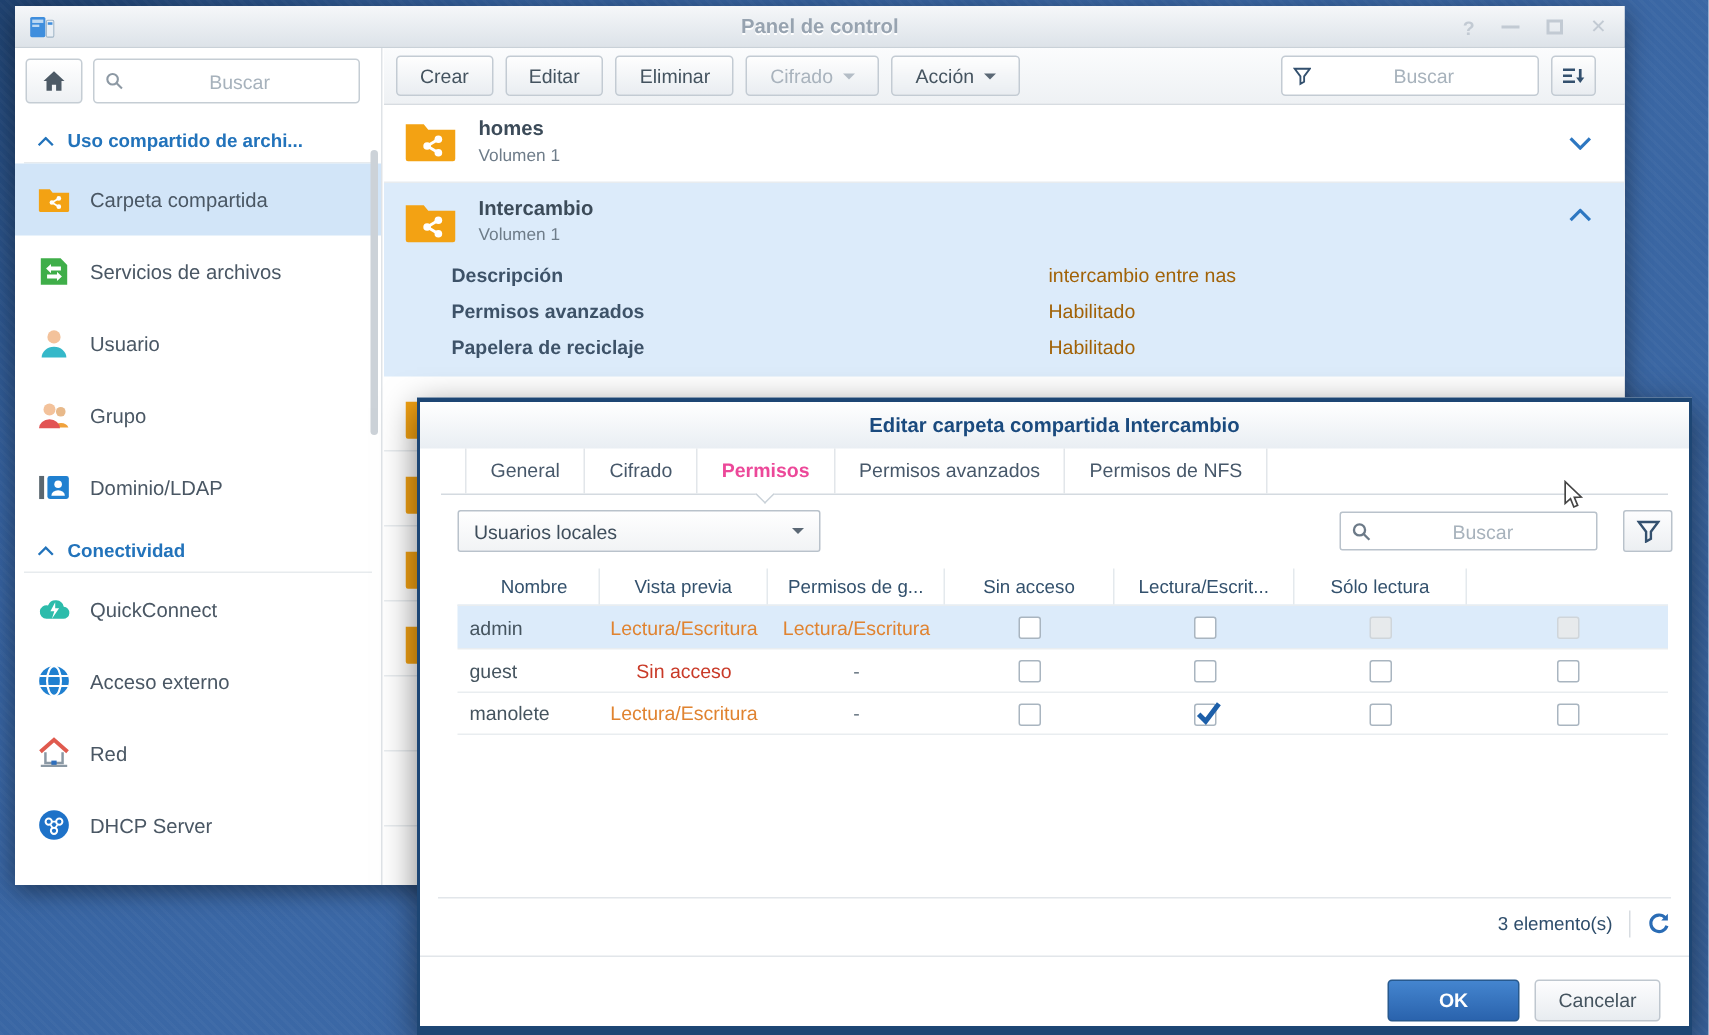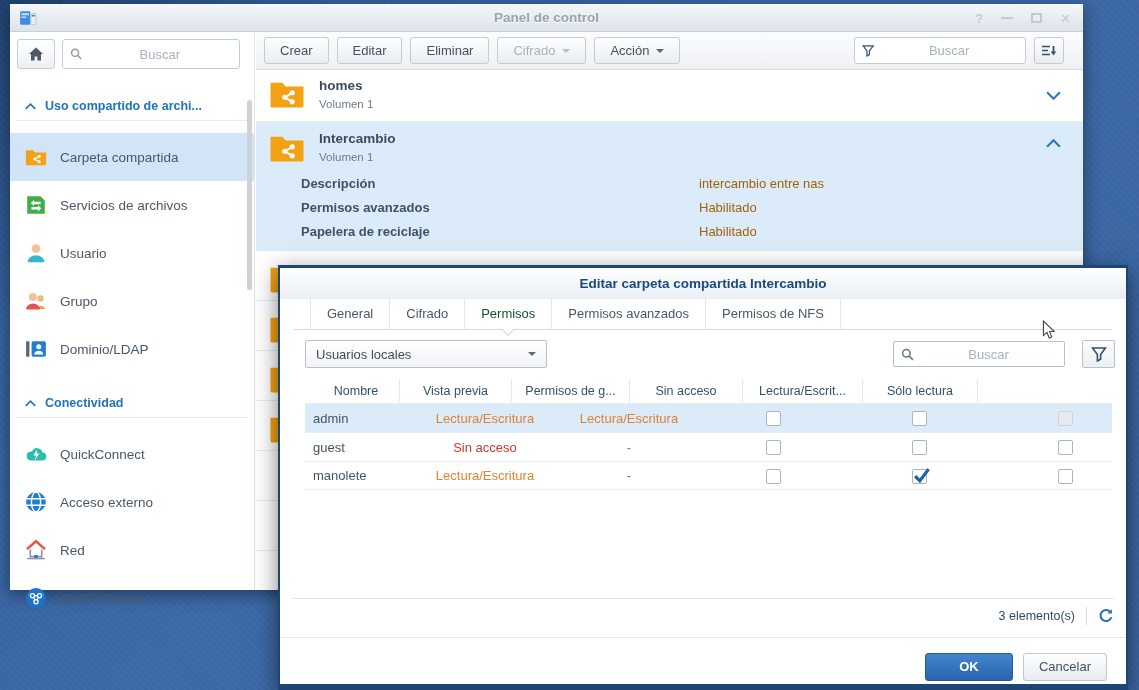--- a/index.html
+++ b/index.html
@@ -29,21 +29,21 @@
   .sidebar { position:absolute; left:0; top:0; bottom:0; width:245px; background:#fff;
     border-right:1px solid #dfe3e7; }
   .side-top { display:flex; gap:7px; padding:7px 14px 7px 7px; }
   .home-btn { width:38px; height:30px; flex:none; border:1px solid #c5cdd4; border-radius:3px;
     background:linear-gradient(#ffffff,#edf0f3); display:flex; align-items:center; justify-content:center; }
   .side-search { flex:1; height:30px; border:1px solid #c5cdd4; border-radius:3px; background:#fff;
     display:flex; align-items:center; gap:5px; padding:0 7px; }
   input.bare { border:0; outline:0; width:100%; background:transparent; color:#42505c;
     font:13px "Liberation Sans","DejaVu Sans",sans-serif;text-align:center; }
   input.bare::placeholder { color:#a7b2bc; }
-  .side-section { margin:12px 6px; padding:11px 9px 7px; border-bottom:1px solid #e7ebee;
+  .side-section { margin:0 6px; padding:11px 9px 7px; border-bottom:1px solid #e7ebee;
     color:#2273bb; font-weight:bold; font-size:12.5px; display:flex; align-items:center; gap:9px; }
   .side-item { height:48px; display:flex; align-items:center; gap:13px; padding-left:15px;
     color:#4a5764; font-size:13.5px; }
   .side-item.selected { background:#d2e5f8; }
   .icon22 { width:22px; height:22px; flex:none; }
   .scroll-thumb { position:absolute; right:2px; top:68px; width:5px; height:190px;
     background:#ccd2d8; border-radius:3px; }
 
   
   .main { position:absolute; left:246px; right:0; top:0; bottom:0; background:#fff; }
@@ -78,41 +78,41 @@
     border:2px solid #1d4674; border-top-width:3px; border-bottom-width:6px; z-index:10;
     box-shadow:0 6px 22px rgba(0,0,0,.5); }
   .dlg-header { position:absolute; left:0; right:0; top:0; height:31px; text-align:center;
     line-height:31px; font-weight:bold; font-size:13.5px; color:#1a4a7e;
     background:linear-gradient(#ffffff,#e9eef3); }
   .dlg-tabs { position:absolute; left:14px; right:14px; top:31px; height:31px;
     border-bottom:1px solid #d4dae0; display:flex; padding-left:16px; }
   .dtab { position:relative; padding:0 16px; line-height:29px; font-size:13px; color:#47586a;
     border-right:1px solid #e2e6ea; }
   .dtab:first-child { border-left:1px solid #e2e6ea; }
-  .dtab.active { color:#14532d; font-weight:normal; }
+  .dtab.active { color:#ec4899; font-weight:bold; }
   .dtab.active::after { content:""; position:absolute; left:50%; bottom:-5px; width:8px; height:8px;
     background:#fff; border-right:1px solid #c9d1d8; border-bottom:1px solid #c9d1d8;
     transform:translateX(-50%) rotate(45deg); }
   .dlg-select { position:absolute; left:25px; top:72px; width:242px; height:28px;
     border:1px solid #b9c2cb; border-radius:2px; background:linear-gradient(#ffffff,#f1f3f5);
     display:flex; align-items:center; padding:0 10px; color:#3f4e5c; }
   .dlg-select .caret { margin-left:auto; }
   .dlg-search { position:absolute; left:613px; top:73px; width:172px; height:26px;
     border:1px solid #b9c2cb; border-radius:2px; background:#fff;
     display:flex; align-items:center; gap:6px; padding:0 7px; }
   .dlg-filter { position:absolute; left:802px; top:72px; width:33px; height:28px;
     border:1px solid #b9c2cb; border-radius:2px; background:linear-gradient(#fdfdfe,#eceff2);
     display:flex; align-items:center; justify-content:center; }
   .dlg-table { position:absolute; left:25px; top:110px; width:807px; }
   .tgrid { display:grid; grid-template-columns:95px 112px 118px 113px 120px 115px 134px; align-items:center; }
   .thead { height:25px; font-size:12.5px; color:#33516d; }
   .thead > div { text-align:center; border-right:1px solid #e4e9ed; line-height:24px;
     white-space:nowrap; overflow:hidden; }
   .thead > div:first-child { text-align:center; padding-left:8px; }
-  .trow { height:29px; border-top:1px solid #e9edf0; color:#45545f;gap:29px; }
+  .trow { height:29px; border-top:1px solid #e9edf0; color:#45545f; }
   .trow:last-child { border-bottom:1px solid #e9edf0; }
   .trow.selected { background:#dcebfa; }
   .cell-name { padding-left:8px; }
   .cell-c { text-align:center; }
   .orange { color:#e08330; } .red { color:#c93a28; } .dash { color:#6a7884; }
   .cb { display:inline-block; width:15px; height:15px; border:1px solid #a9b5c0; background:#fff;
     border-radius:2px; position:relative; vertical-align:middle; }
   .cb.disabled { background:#e7eaec; border-color:#cfd5da; }
   .cb.checked svg { position:absolute; left:0; top:-3px; }
   .dlg-count { position:absolute; left:12px; right:12px; top:330px; height:34px;

